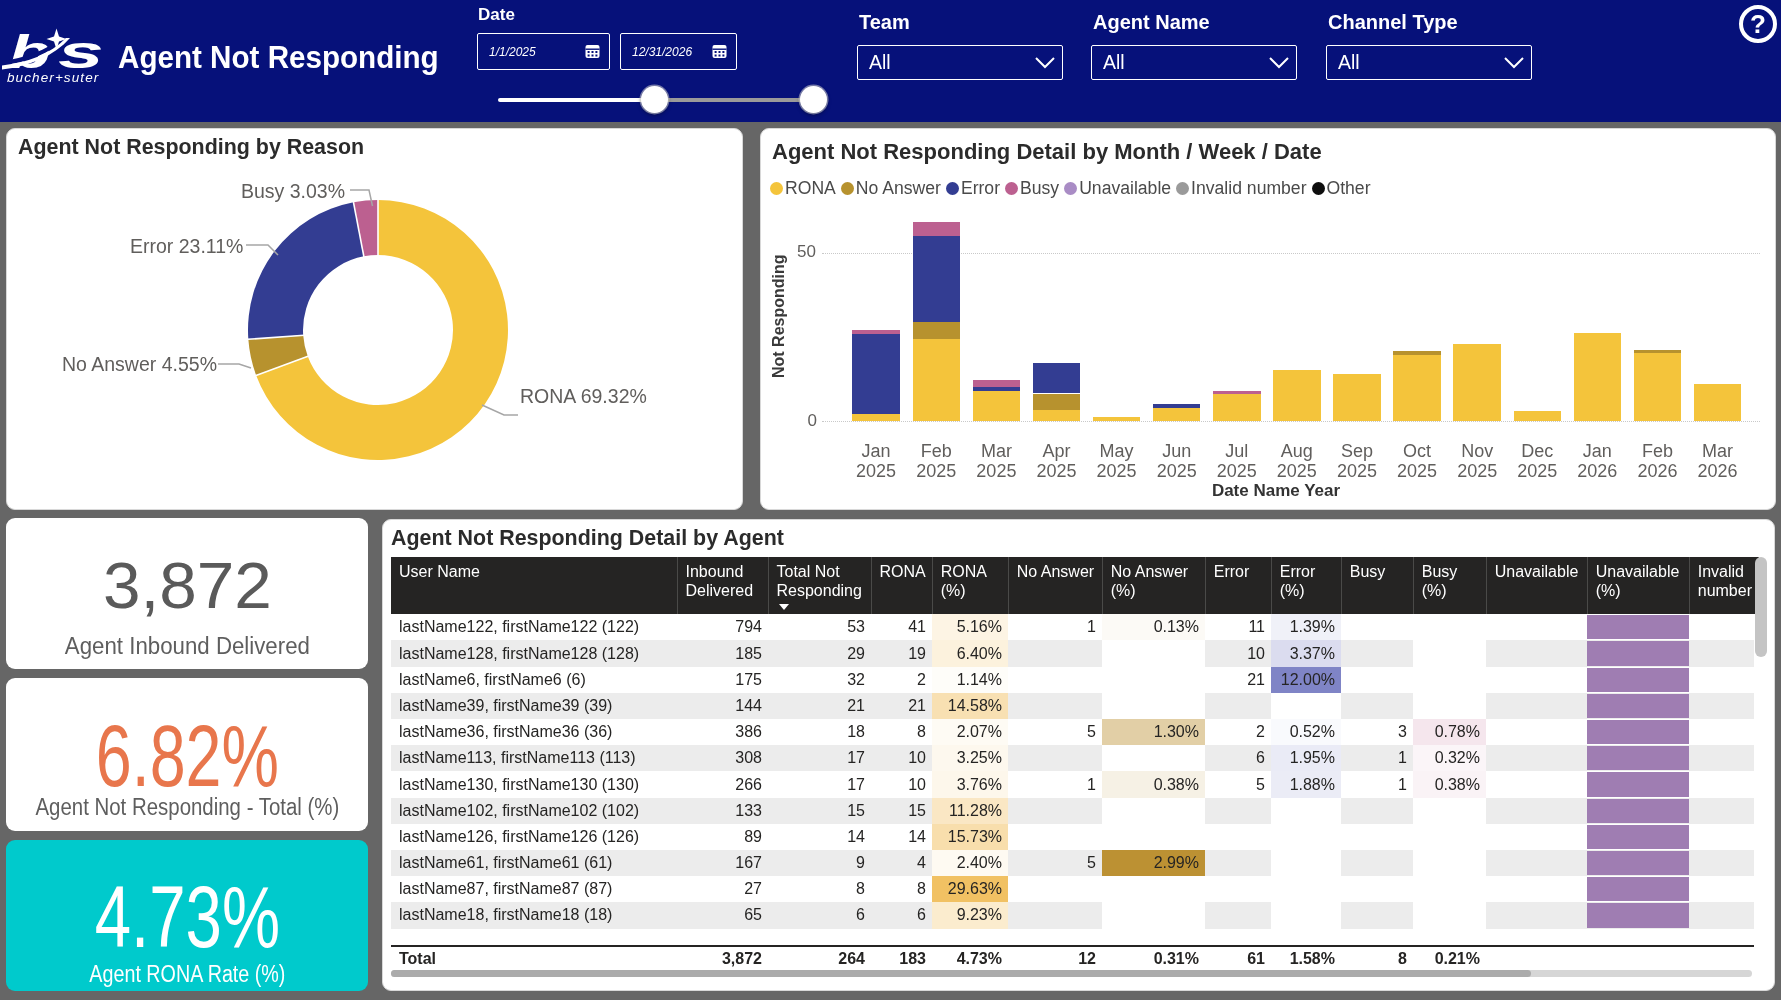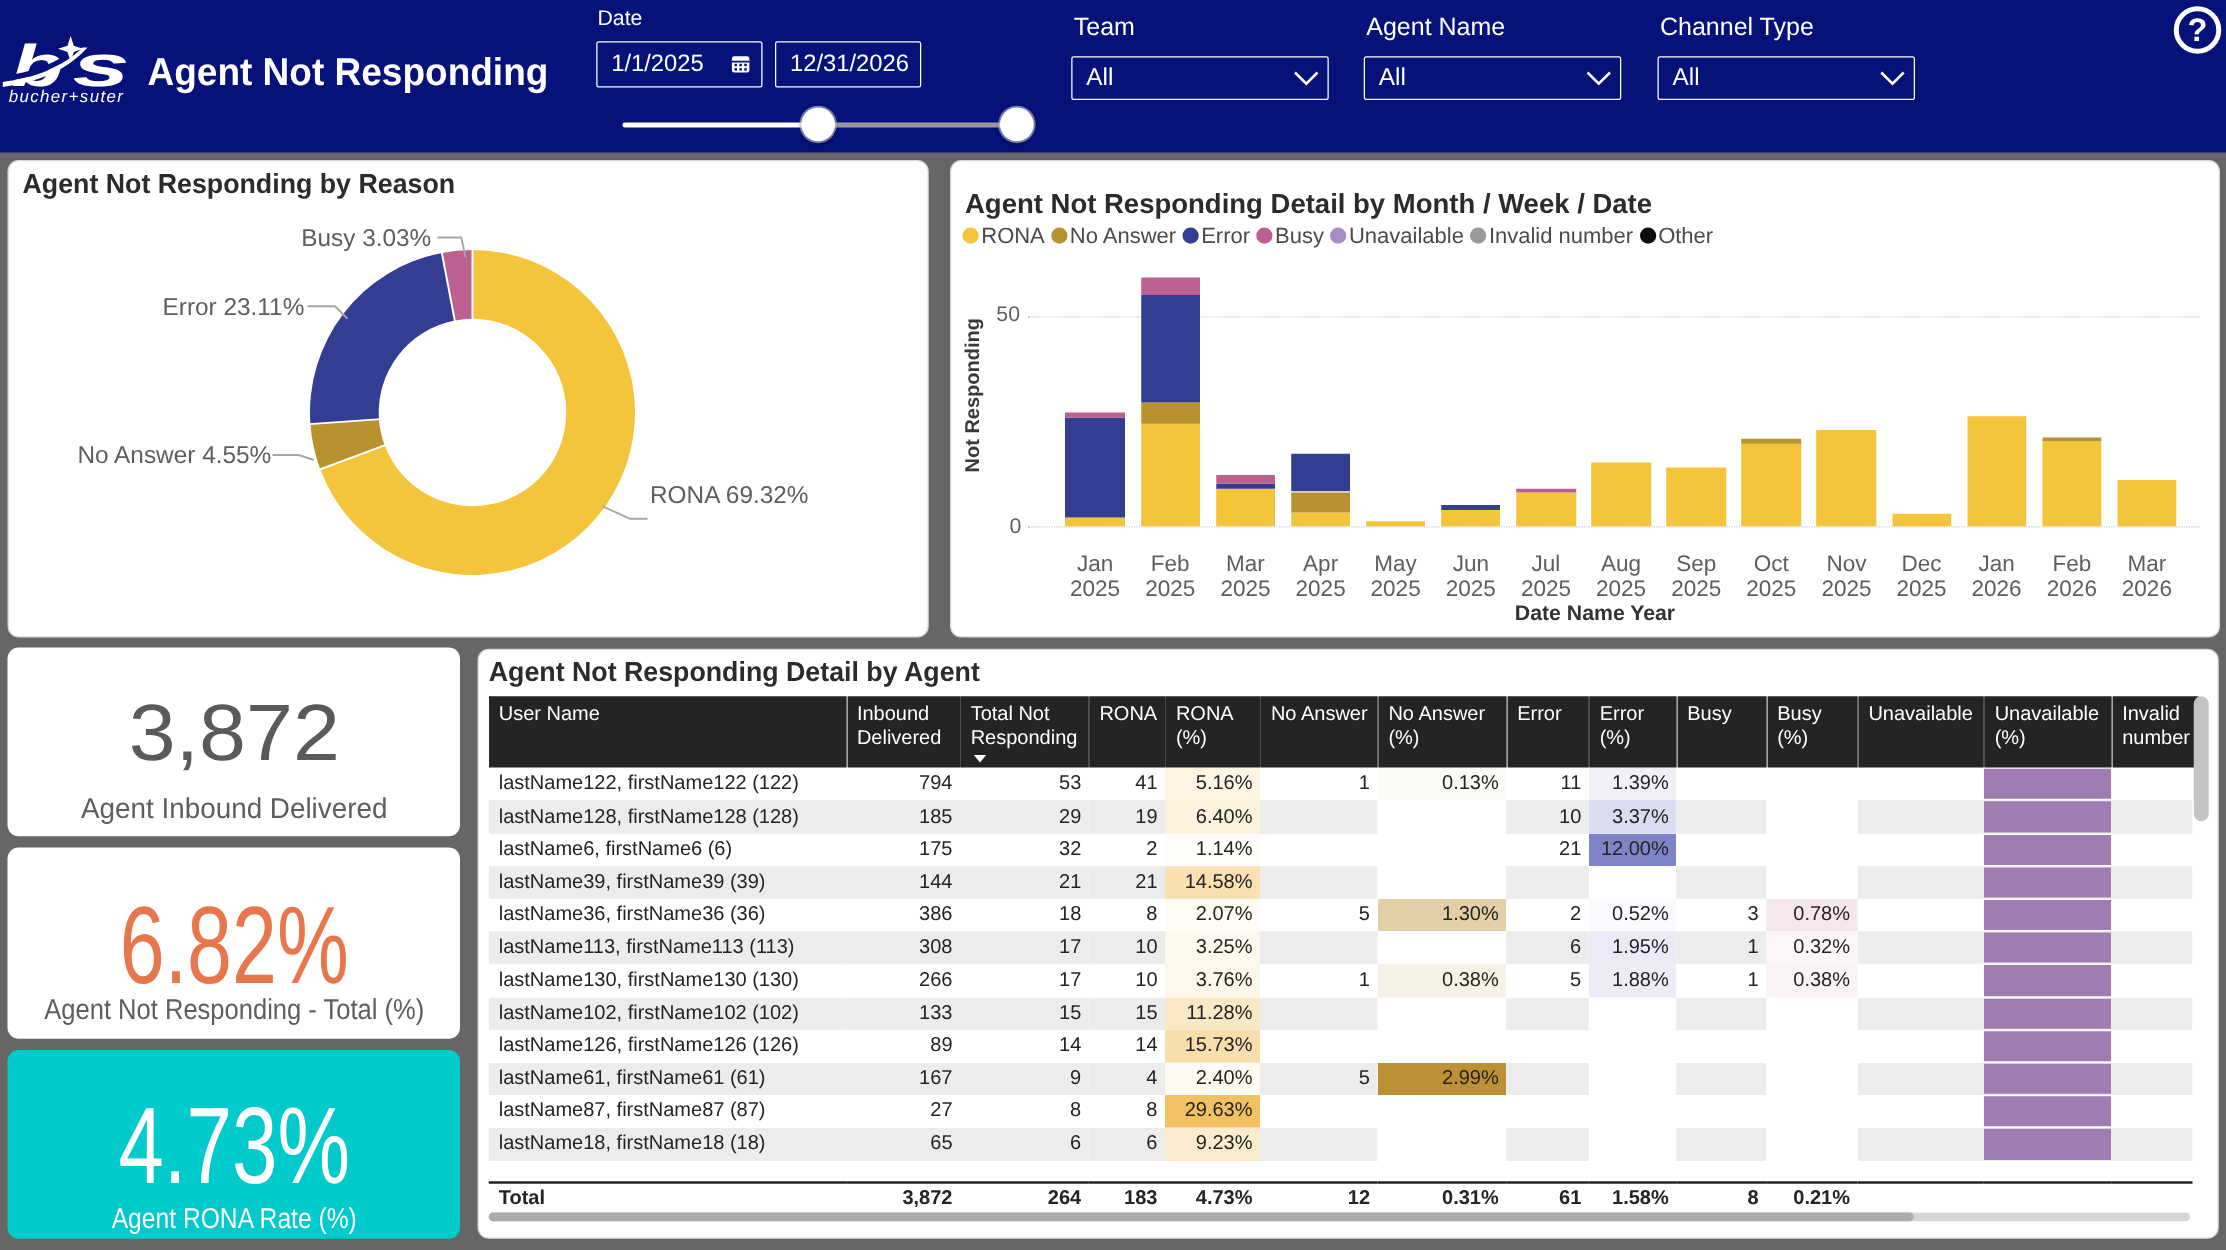--- a/index.html
+++ b/index.html
@@ -1,23 +1,23 @@
 <!DOCTYPE html>
 <html><head><meta charset="utf-8"><style>
 * { margin:0; padding:0; box-sizing:border-box; }
 html,body { width:1781px; height:1000px; overflow:hidden; }
 body { font-family:"Liberation Sans", sans-serif; background:#666666; }
 #page { position:relative; width:1781px; height:1000px; }
 #header { position:absolute; left:0; top:0; width:1781px; height:122px; background:#06117A; }
 .panel { position:absolute; background:#fff; border-radius:9px; border:1px solid #D8D8D8; }
 .ptitle { position:absolute; font-size:22px; font-weight:600; color:#2B2B2B; transform:scaleX(0.973); transform-origin:left; }
 .htitle { position:absolute; left:118px; top:40px; font-size:31px; font-weight:700; color:#fff; transform:scaleX(0.955); transform-origin:left; }
-.flabel { position:absolute; color:#fff; font-weight:400; }
+.flabel { position:absolute; color:#fff; font-weight:700; }
 .inbox { position:absolute; border:1.5px solid #fff; border-radius:2px; color:#fff; display:flex; align-items:center; }
-.dlabel { font-size:19px; padding-left:11px; flex:1; }
+.dlabel { font-size:12px; padding-left:11px; flex:1;font-style:italic; }
 .alabel { font-size:19.5px; padding-left:11px; flex:1; }
 .donutlbl { position:absolute; font-size:19.5px; color:#605E5C; white-space:nowrap; }
 .xlab { position:absolute; width:60px; text-align:center; font-size:18px; line-height:20px; color:#605E5C; }
 .litem { display:inline-flex; align-items:center; margin-right:5px; font-size:17.6px; color:#4A4A4A; }
 .ldot { display:inline-block; width:13px; height:13px; border-radius:50%; margin-right:2px; }
 #legend { position:absolute; left:770px; top:178px; white-space:nowrap; }
 .kcard { position:absolute; left:5.5px; width:362.8px; background:#fff; border-radius:9px; text-align:center; }
 .knum { position:absolute; width:100%; line-height:1; color:#5A5A5A; }
 .klab { position:absolute; width:100%; font-size:23px; color:#5E5E5E; }
 .ptable { position:absolute; border-collapse:collapse; table-layout:fixed; font-size:16px; color:#252423; }
@@ -124,21 +124,21 @@
         <polyline points="212,236 233,236 245,240" fill="none" stroke="#A6A6A6" stroke-width="1.5"></polyline>
         <polyline points="476,277 498,287 512,287" fill="none" stroke="#A6A6A6" stroke-width="1.5"></polyline>
       </svg>
     </div>
   <div class="donutlbl" style="left:235px;top:180px;width:110px;text-align:right">Busy 3.03%</div>
   <div class="donutlbl" style="left:130px;top:235px;width:113px;text-align:right">Error 23.11%</div>
   <div class="donutlbl" style="left:62px;top:353px;width:153px;text-align:right">No Answer 4.55%</div>
   <div class="donutlbl" style="left:520px;top:385px">RONA 69.32%</div>
 
   <div class="panel" id="barPanel" style="left:760px;top:127.6px;width:1015.5px;height:382.4px"></div>
-  <div class="ptitle" style="left:772px;top:150px;transform:none">Agent Not Responding Detail by Month / Week / Date</div>
+  <div class="ptitle" style="left:772px;top:139px;transform:none">Agent Not Responding Detail by Month / Week / Date</div>
   <div id="legend"><span class="litem"><span class="ldot" style="background:#F4C43B"></span>RONA</span><span class="litem"><span class="ldot" style="background:#B7922E"></span>No Answer</span><span class="litem"><span class="ldot" style="background:#333D92"></span>Error</span><span class="litem"><span class="ldot" style="background:#BC6090"></span>Busy</span><span class="litem"><span class="ldot" style="background:#A98CC5"></span>Unavailable</span><span class="litem"><span class="ldot" style="background:#9A9A9A"></span>Invalid number</span><span class="litem"><span class="ldot" style="background:#0D0D0D"></span>Other</span></div>
   <div style="position:absolute;left:822px;top:253px;width:938px;border-top:1px dotted #C9C9C9"></div>
   <div style="position:absolute;left:822px;top:421px;width:938px;border-top:1px dotted #C9C9C9"></div>
   <div style="position:absolute;left:786px;top:242px;width:30px;text-align:right;font-size:17px;color:#605E5C">50</div>
   <div style="position:absolute;left:787px;top:411px;width:30px;text-align:right;font-size:17px;color:#605E5C">0</div>
   <div style="position:absolute;left:720px;top:308px;width:120px;height:20px;text-align:center;transform:rotate(-90deg);font-size:16px;font-weight:600;color:#3A3A3A;white-space:nowrap">Not Responding</div>
   <div style="position:absolute;left:852.4px;top:413.7px;width:47.5px;height:7.3px;background:#F4C43B"></div>
     <div style="position:absolute;left:852.4px;top:333.8px;width:47.5px;height:79.9px;background:#333D92"></div>
     <div style="position:absolute;left:852.4px;top:329.9px;width:47.5px;height:3.9px;background:#BC6090"></div>
     <div class="xlab" style="left:846.1px;top:441px">Jan<br>2025</div>

